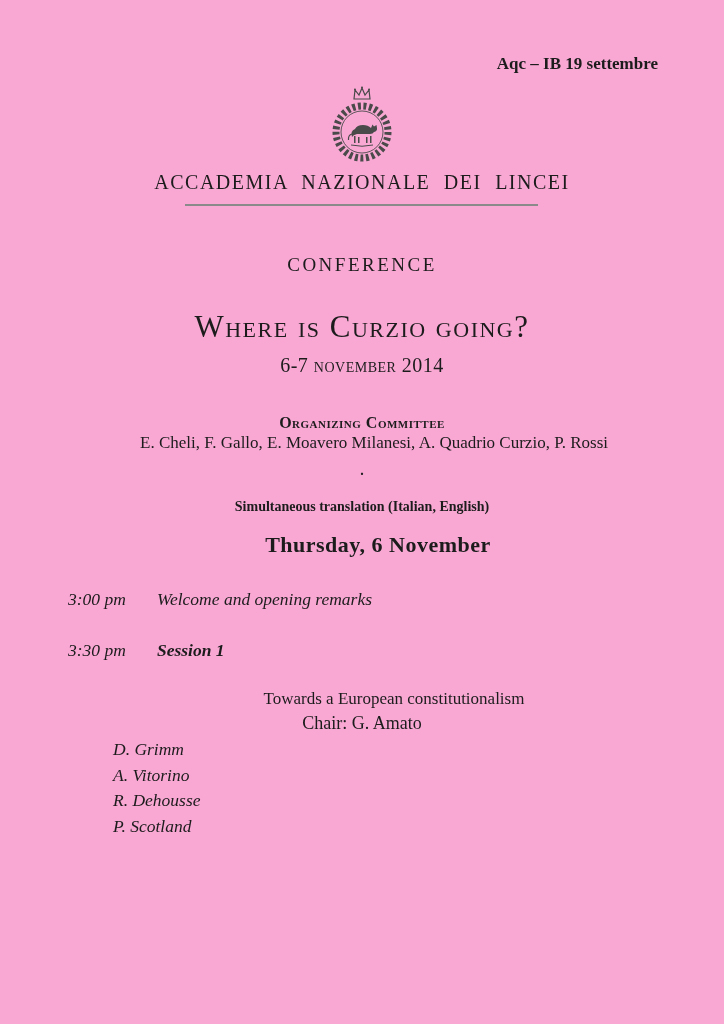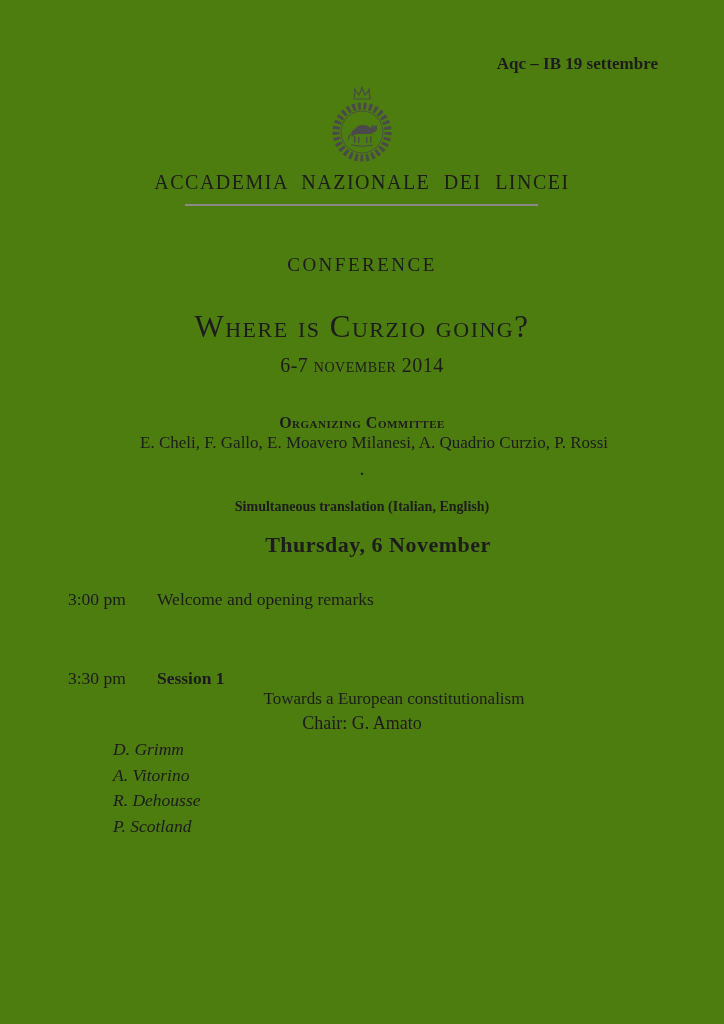--- a/index.html
+++ b/index.html
@@ -1,41 +1,41 @@
 <!DOCTYPE html>
 <html><head>
 <meta charset="utf-8">
 <style>
   html,body{margin:0;padding:0;background:#ffffff;}
   .page{
     position:relative;
     width:724px;height:1024px;
-    background:#4d7c0f;
+    background:#f9a8d4;
     color:#1c1c1c;
     font-family:"Liberation Serif","DejaVu Serif",serif;
     overflow:hidden;
   }
   .abs{position:absolute;}
   .centered{left:0;width:100%;text-align:center;}
   .header-note{top:54px;right:66px;font-size:17px;font-weight:600;}
   .logo{top:86px;left:50%;transform:translateX(-50%);}
   .institution{top:171px;font-size:20px;letter-spacing:1.5px;word-spacing:7px;}
   .rule{top:204px;left:185px;width:353px;border-top:2px solid #8a8a8a;height:0;}
   .conference-label{top:254px;font-size:19px;letter-spacing:2.5px;}
   .title{top:309px;font-size:31px;font-variant:small-caps;letter-spacing:1.5px;}
   .dates{top:354px;font-size:20px;font-variant:small-caps;letter-spacing:0.5px;}
   .committee-label{top:414px;font-size:16px;font-weight:bold;font-variant:small-caps;letter-spacing:0.5px;text-align:center;}
   .committee-members{top:433px;font-size:17px;font-weight:normal;margin-left:12px;}
   .dot-sep{top:463px;font-size:14px;font-weight:bold;}
   .translation{top:499px;font-size:14px;font-weight:bold;}
   .day-title{top:532px;font-size:22px;font-weight:bold;letter-spacing:0.5px;margin-left:16px;}
-  .sched-row{left:68px;font-size:17.5px;}
+  .sched-row{left:68px;font-size:17.5px;font-style:italic;}
   .sched-row .time{display:inline-block;width:89px;}
   .row-1{top:589px;}
-  .row-2{top:640px;margin-top:28px;}
+  .row-2{top:640px;}
   .bold{font-weight:bold;}
   .topic{top:689px;font-size:17px;margin-left:32px;}
   .chair{top:713px;font-size:18px;}
   .speakers{left:113px;top:737px;font-size:17.5px;line-height:25.5px;font-style:italic;}
   .crest{display:block;}
 </style>
 </head>
 <body>
 
 <div class="page">

